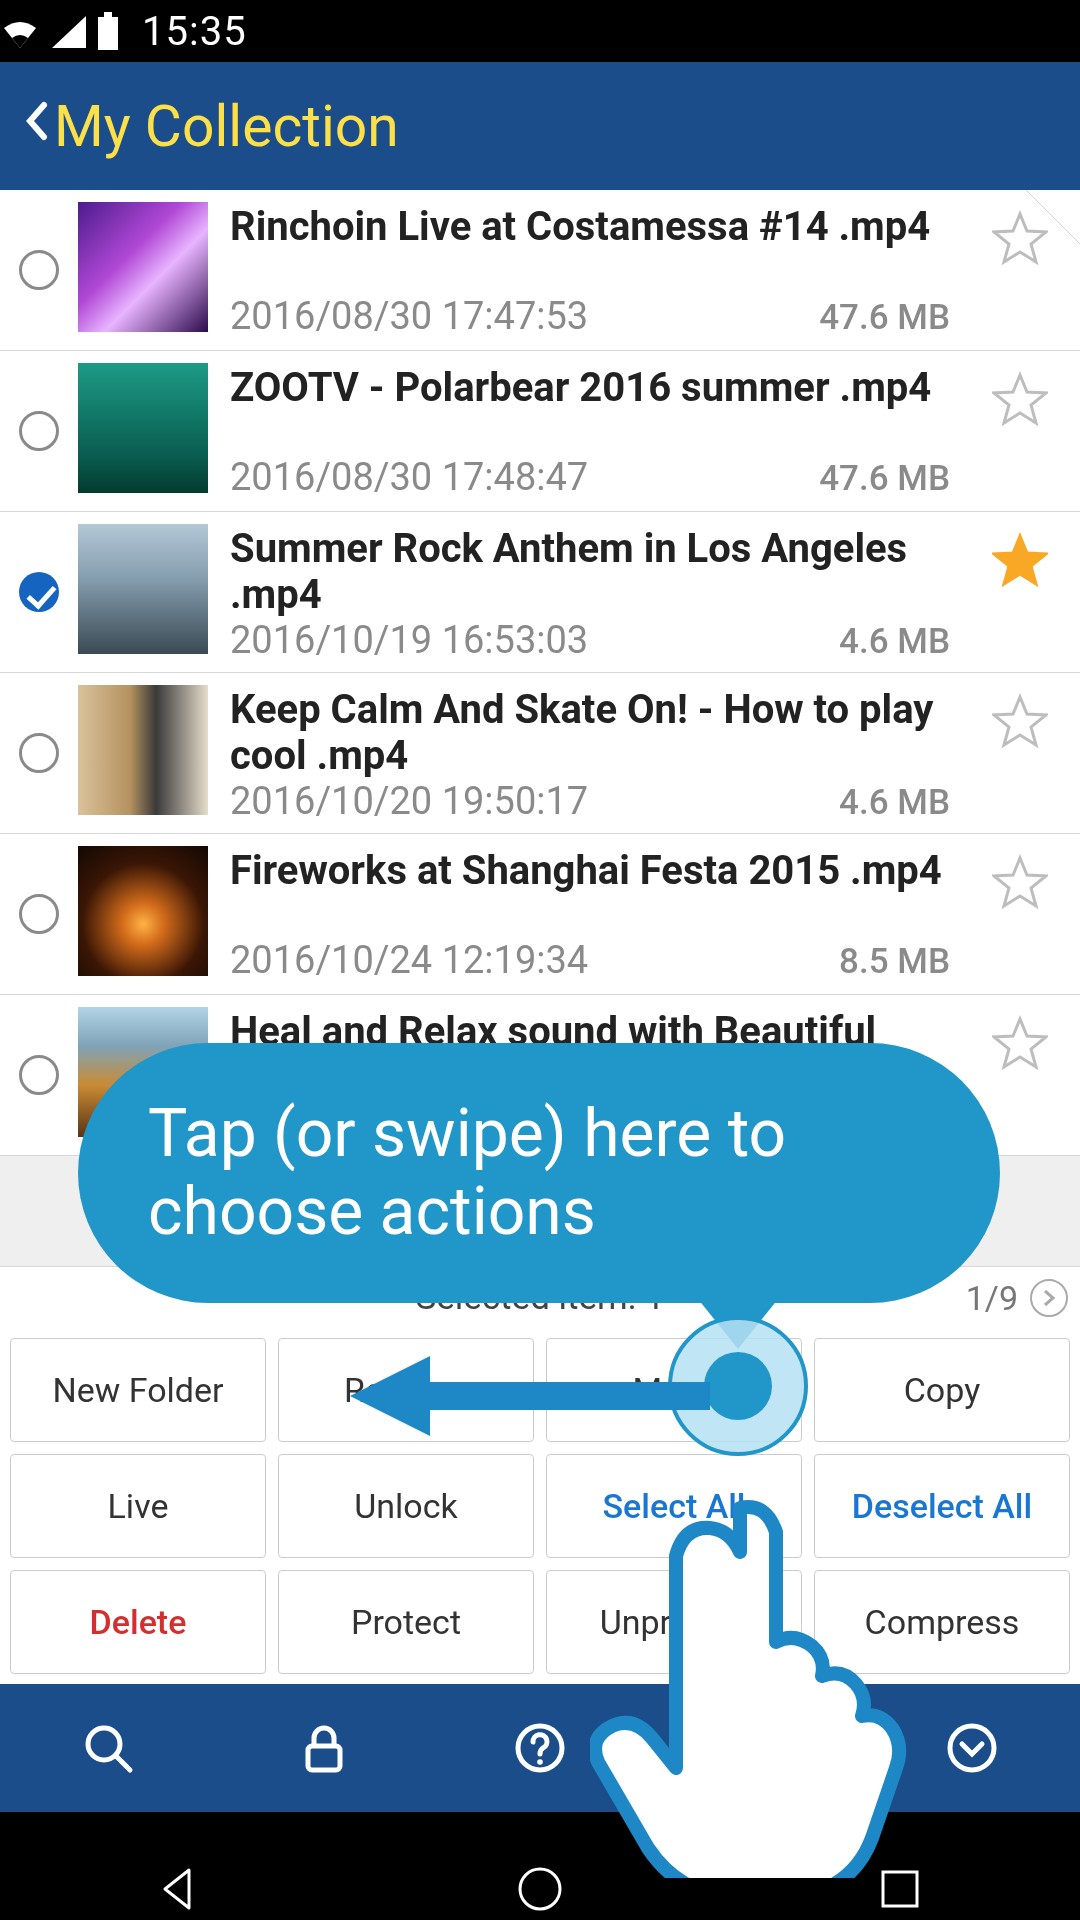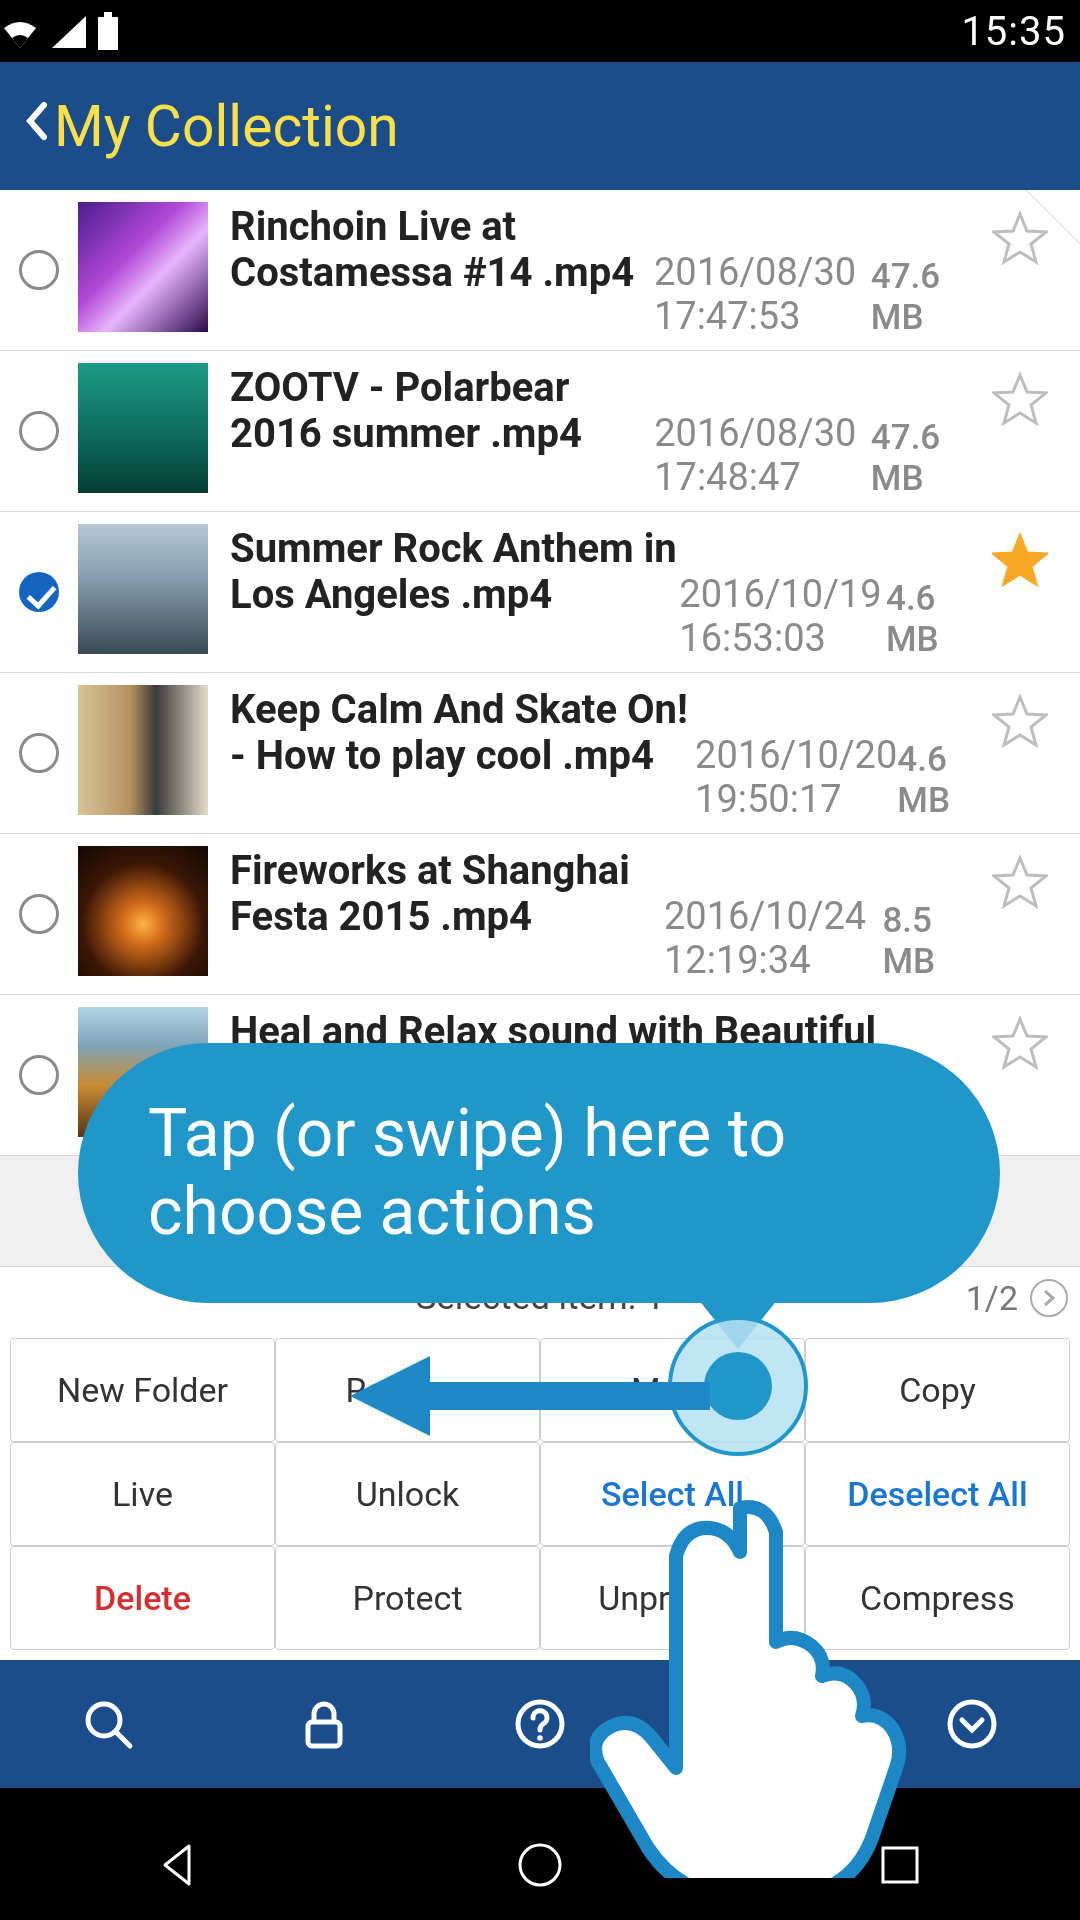--- a/index.html
+++ b/index.html
@@ -1,48 +1,48 @@
 <!DOCTYPE html>
 <html><head>
 <meta charset="utf-8">
 <style>
 *{margin:0;padding:0;box-sizing:border-box;font-family:Roboto,-apple-system,Helvetica,Arial,sans-serif}
 html,body{width:1080px;height:1920px;background:#000;overflow:hidden}
-.statusbar{height:62px;background:#000;display:flex;justify-content:space-between;align-items:center;padding-right:14px;gap:8px}
+.statusbar{height:62px;background:#000;display:flex;justify-content:flex-start;align-items:center;padding-right:14px;gap:8px}
 .statusbar .sig{display:flex;align-items:center;gap:10px}
 .statusbar .time{color:#fff;font-size:40px;font-weight:400;letter-spacing:1px;margin-left:14px}
 .appbar{height:128px;background:#1b4d8a;display:flex;align-items:center;padding:0 24px}
 .appbar .back{color:#fff;font-size:40px;font-weight:600;margin-right:6px}
 .appbar .title{color:#fde047;font-size:57px;font-weight:400}
 .list{background:#fff}
 .row{position:relative;display:flex;align-items:flex-start;height:161px;border-bottom:1px solid #d7d7d7;padding:12px 0}
 .row .chkwrap{width:78px;display:flex;align-items:center;justify-content:center;height:100%}
 .chk{width:40px;height:40px;border-radius:50%;border:3px solid #8a8a8a}
 .chk.checked{border:none;background:#1565c0;position:relative}
 .chk.checked::after{content:"";position:absolute;left:9px;top:14px;width:22px;height:11px;border-left:5px solid #fff;border-bottom:5px solid #fff;transform:rotate(-48deg)}
 .thumb{width:130px;height:130px;background:#888;flex-shrink:0}
 .t-concert{background:linear-gradient(135deg,#4b1c8c 0%,#b148d6 40%,#e8b4ff 60%,#2b0a4b 100%)}
 .t-polar{background:linear-gradient(180deg,#1c9b86 0%,#0a5e50 70%,#043a30 100%)}
 .t-rock{background:linear-gradient(180deg,#b3c7d6 0%,#87a0b1 40%,#3a4a54 100%)}
 .t-skate{background:linear-gradient(90deg,#d9c29a 0%,#b59260 40%,#3a3a3a 60%,#e6ddcb 100%)}
 .t-fireworks{background:radial-gradient(circle at 50% 60%,#ffb347 0%,#d46d1b 20%,#3a1605 60%,#120803 100%)}
 .t-relax{background:linear-gradient(180deg,#b3d4e6 0%,#7fa3b8 30%,#c98b35 60%,#5a3414 100%)}
-.meta{flex:1;padding:2px 10px 0 22px;min-width:0;display:flex;flex-direction:row;justify-content:space-between;height:100%}
+.meta{flex:1;padding:2px 10px 0 22px;min-width:0;display:flex;flex-direction:column;justify-content:space-between;height:100%}
 .fname{font-size:40px;font-weight:700;color:#222;line-height:1.15}
 .sub{display:flex;justify-content:space-between;align-items:flex-end}
 .date{font-size:38px;color:#8a8a8a}
 .size{font-size:35px;color:#8a8a8a;font-weight:500}
 .starwrap{width:120px;display:flex;align-items:center;justify-content:center;padding-top:8px}
 .earmark{position:absolute;top:0;right:0;width:54px;height:54px;background:linear-gradient(225deg,#fff 0 49%,#b0b0b0 50% 52%,#e8e8e8 53% 100%);clip-path:polygon(100% 0,100% 100%,0 0)}
 .filler{height:110px;background:#efefef}
 .selbar{height:62px;background:#fff;border-top:1px solid #d7d7d7;display:flex;align-items:center;justify-content:center;position:relative;font-size:35px;color:#444}
 .selbar .page{position:absolute;right:62px;font-size:34px;color:#777}
 .selbar .next{position:absolute;right:12px;width:38px;height:38px;border-radius:50%;border:2px solid #aaa;display:flex;align-items:center;justify-content:center}
 .selbar .next svg{display:block}
-.actions{background:#fff;padding:10px;display:grid;grid-template-columns:repeat(4,1fr);}
+.actions{background:#fff;padding:10px;display:grid;grid-template-columns:repeat(4,1fr);gap:12px}
 .act{height:104px;border:1px solid #ccc;border-radius:4px;display:flex;align-items:center;justify-content:center;font-size:34px;color:#333;background:#fff}
 .act.blue{color:#1976d2;font-weight:500}
 .act.red{color:#d32f2f;font-weight:500}
 .bottombar{height:128px;background:#1b4d8a;display:flex}
 .bbitem{flex:1;display:flex;align-items:center;justify-content:center}
 .navbar{height:153px;background:#000;display:flex;align-items:center;justify-content:space-around}
 .navbtn{width:230px;height:90px;display:flex;align-items:center;justify-content:center;border:none;background:transparent}
 .tooltip{position:absolute;left:78px;top:1043px;width:922px;height:260px;background:#2196c9;border-radius:130px;display:flex;align-items:center;justify-content:center;text-align:left;padding:28px 70px;color:#fff;font-size:66px;font-weight:400;line-height:1.18}
 .tooltip::after{content:"";position:absolute;bottom:-46px;left:620px;width:80px;height:50px;background:#2196c9;clip-path:polygon(0 0,100% 0,50% 100%)}
 .hand{position:absolute;left:590px;top:1498px;pointer-events:none}
@@ -191,21 +191,21 @@
             <path d="M28 4 L35 21 L54 22 L39 34 L44 52 L28 42 L12 52 L17 34 L2 22 L21 21 Z" fill="none" stroke="#bdbdbd" stroke-width="3"></path>
           </svg>
         </div>
       </div>
     </div>
 
   <div class="filler"></div>
 
   <div class="selbar">
     <span>Selected item: 1</span>
-    <span class="page">1/2</span>
+    <span class="page">1/9</span>
     <span class="next">
       <svg width="18" height="18" viewBox="0 0 18 18">
           <path d="M5 2 L13 9 L5 16" stroke="#aaa" stroke-width="3" fill="none"></path>
         </svg>
     </span>
   </div>
 
   <div class="actions" id="actions">
       <div class="act ">New Folder</div>
       <div class="act ">Rename</div>

